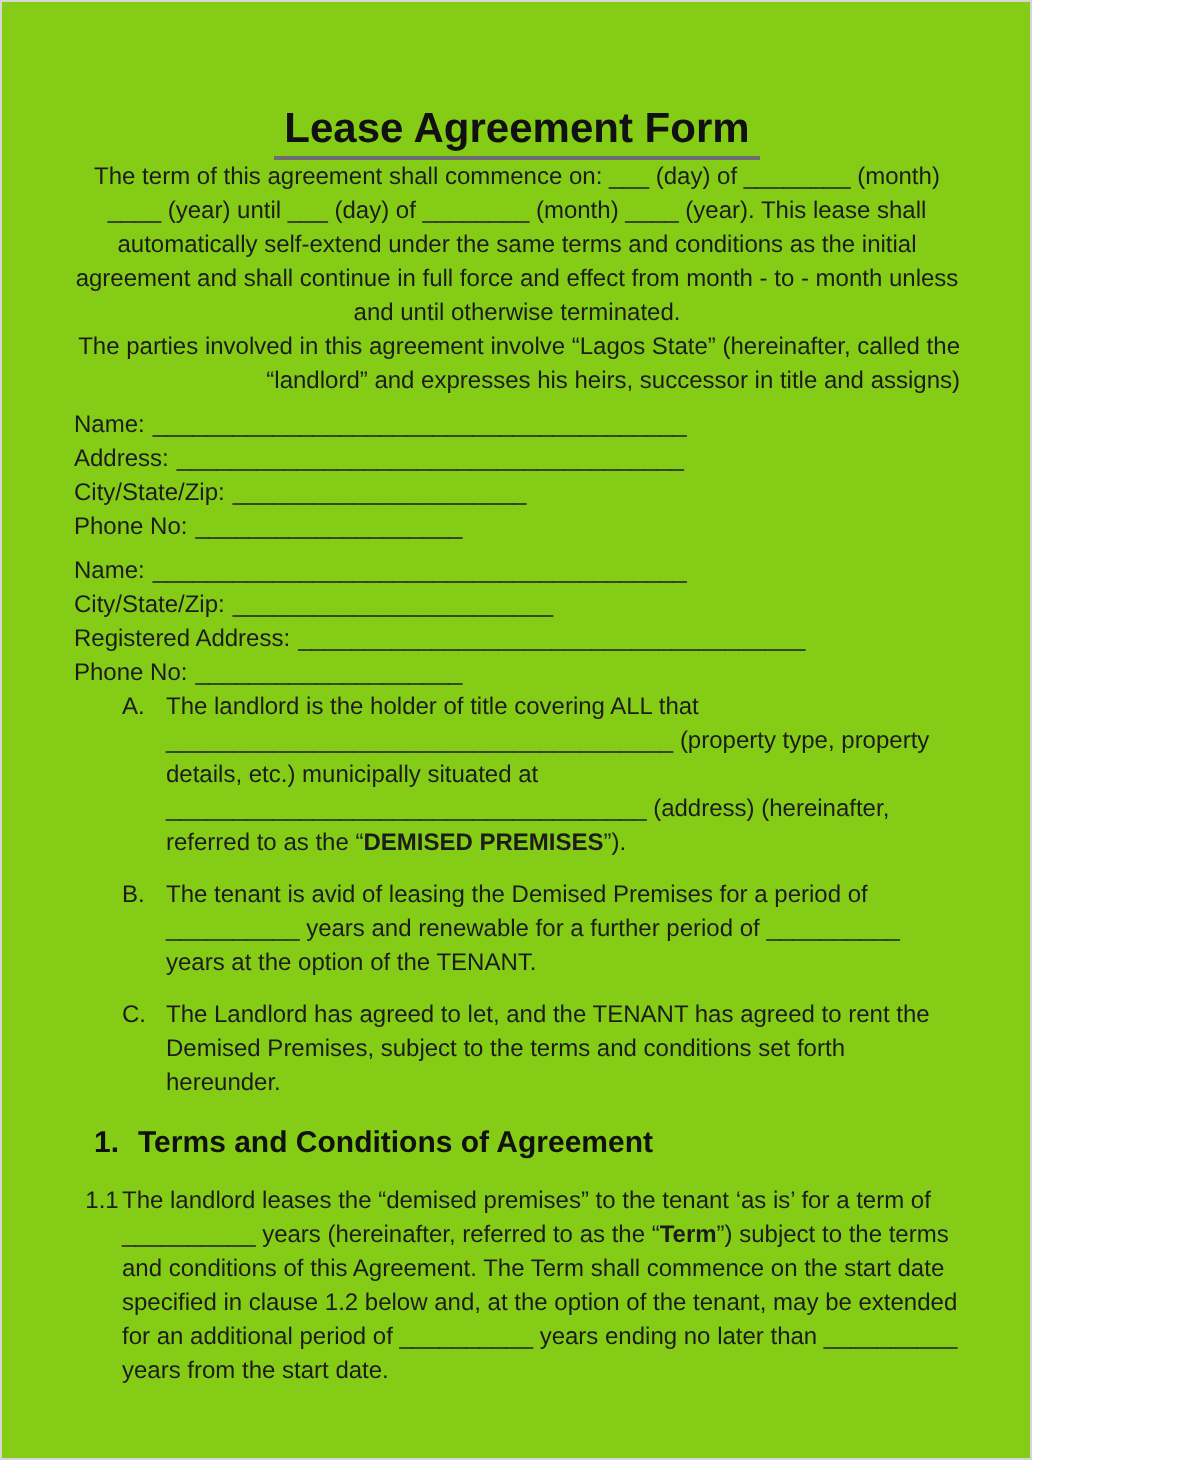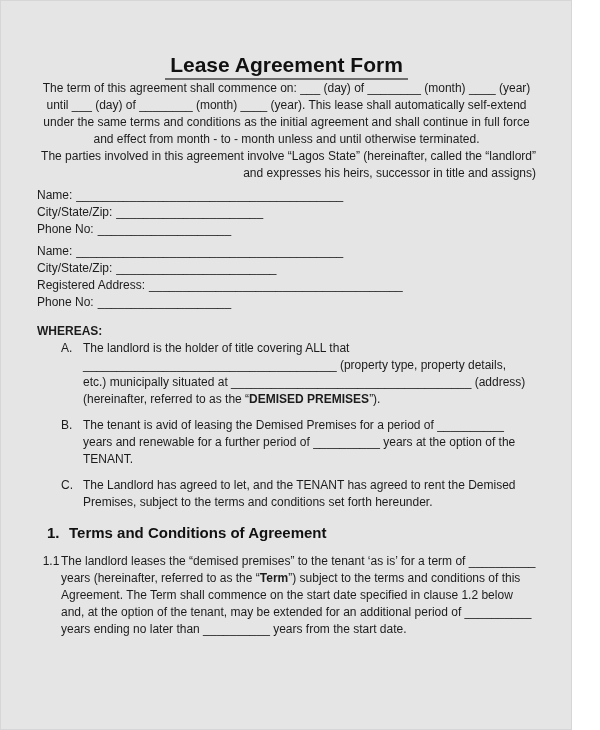--- a/index.html
+++ b/index.html
@@ -1,21 +1,21 @@
 <!DOCTYPE html>
 <html><head>
 <meta charset="utf-8">
 <style>
   html, body { margin: 0; padding: 0; background: #ffffff; }
   .page {
     position: relative;
-    width: 572px;
+    width: 516px;
     height: 730px;
     box-sizing: border-box;
-    background: #e5e5e5;
+    background: #84cc16;
     border: 1px solid #d6d6d6;
     font-family: "Liberation Sans", "DejaVu Sans", sans-serif;
     font-size: 12px;
     line-height: 17px;
     color: #1c1c1c;
     padding: 52px 35px 0 36px;
     overflow: hidden;
   }
   h1.doc-title {
     margin: 0;
@@ -77,20 +77,23 @@
 
   <p class="para mt-lg">The term of this agreement shall commence on: ___ (day) of ________ (month) ____ (year) until ___ (day) of ________ (month) ____ (year). This lease shall automatically self-extend under the same terms and conditions as the initial agreement and shall continue in full force and effect from month - to - month unless and until otherwise terminated.</p>
 
   <p class="para mt-md">The parties involved in this agreement involve “Lagos State” (hereinafter, called the “landlord” and expresses his heirs, successor in title and assigns)</p>
 
   <div class="fields mt-sm">
     <div class="field-row">
       <span class="field-label">Name:</span><span class="field-line">________________________________________</span>
     </div>
     <div class="field-row">
+      <span class="field-label">Address:</span><span class="field-line">______________________________________</span>
+    </div>
+    <div class="field-row">
       <span class="field-label">City/State/Zip:</span><span class="field-line">______________________</span>
     </div>
     <div class="field-row">
       <span class="field-label">Phone No:</span><span class="field-line">____________________</span>
     </div>
   </div>
 
 
   <div class="fields mt-sm">
     <div class="field-row">
@@ -100,21 +103,20 @@
       <span class="field-label">City/State/Zip:</span><span class="field-line">________________________</span>
     </div>
     <div class="field-row">
       <span class="field-label">Registered Address:</span><span class="field-line">______________________________________</span>
     </div>
     <div class="field-row">
       <span class="field-label">Phone No:</span><span class="field-line">____________________</span>
     </div>
   </div>
 
-  <div class="whereas-heading">WHEREAS:</div>
 
   <div class="lettered-list">
     <div class="lettered-item">
       <span class="letter">A.</span>
       <span class="item-text"><span>The landlord is the holder of title covering ALL that ______________________________________ (property type, property details, etc.) municipally situated at ____________________________________ (address) (hereinafter, referred to as the “</span><span class="b">DEMISED PREMISES</span><span>”).</span></span>
     </div>
     <div class="lettered-item">
       <span class="letter">B.</span>
       <span class="item-text"><span>The tenant is avid of leasing the Demised Premises for a period of __________ years and renewable for a further period of __________ years at the option of the TENANT.</span></span>
     </div>

